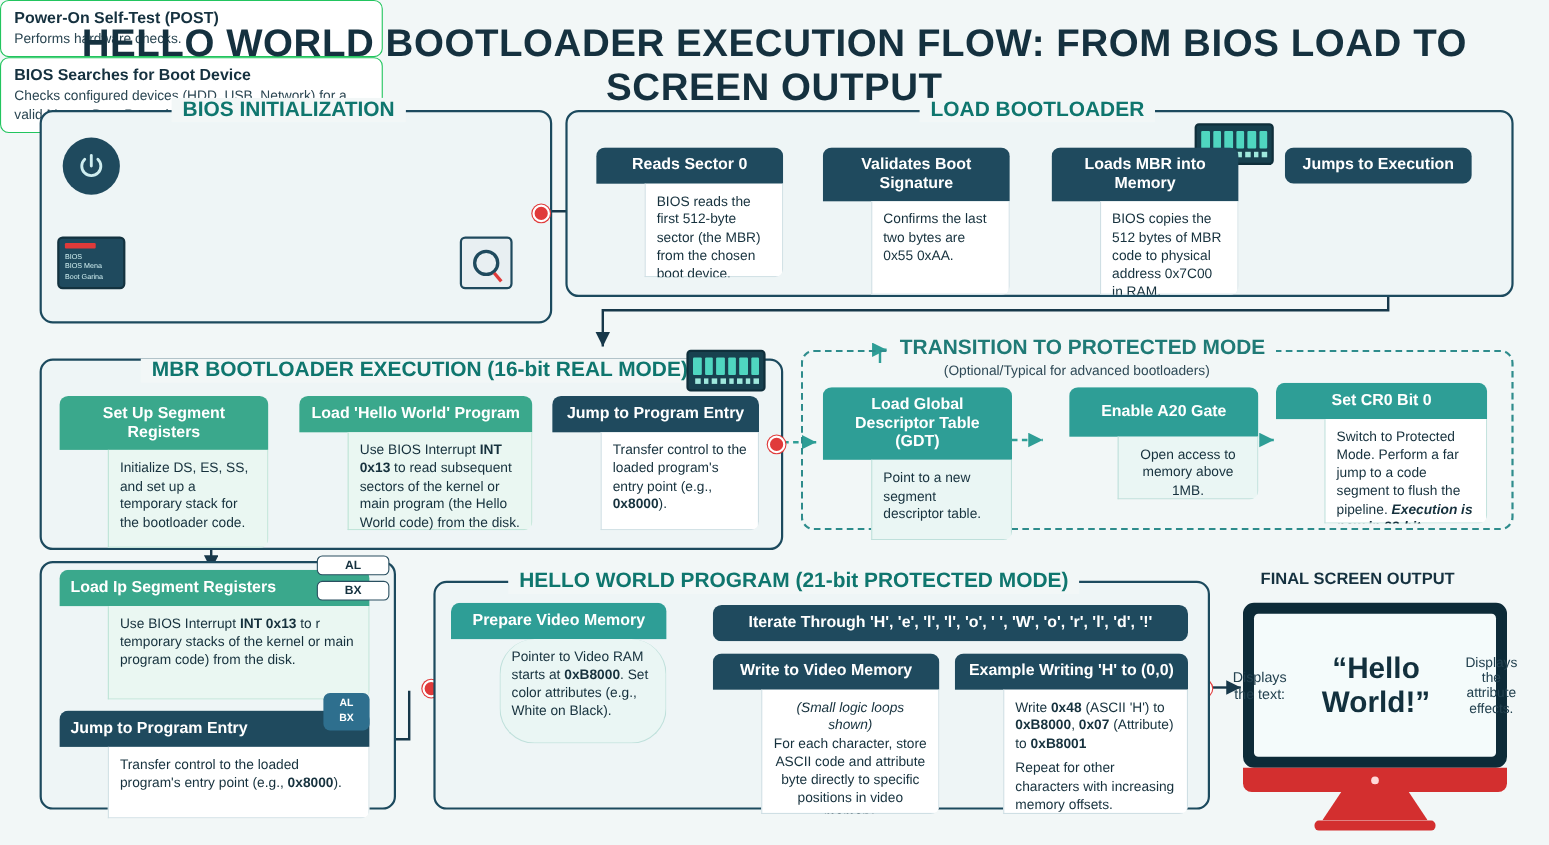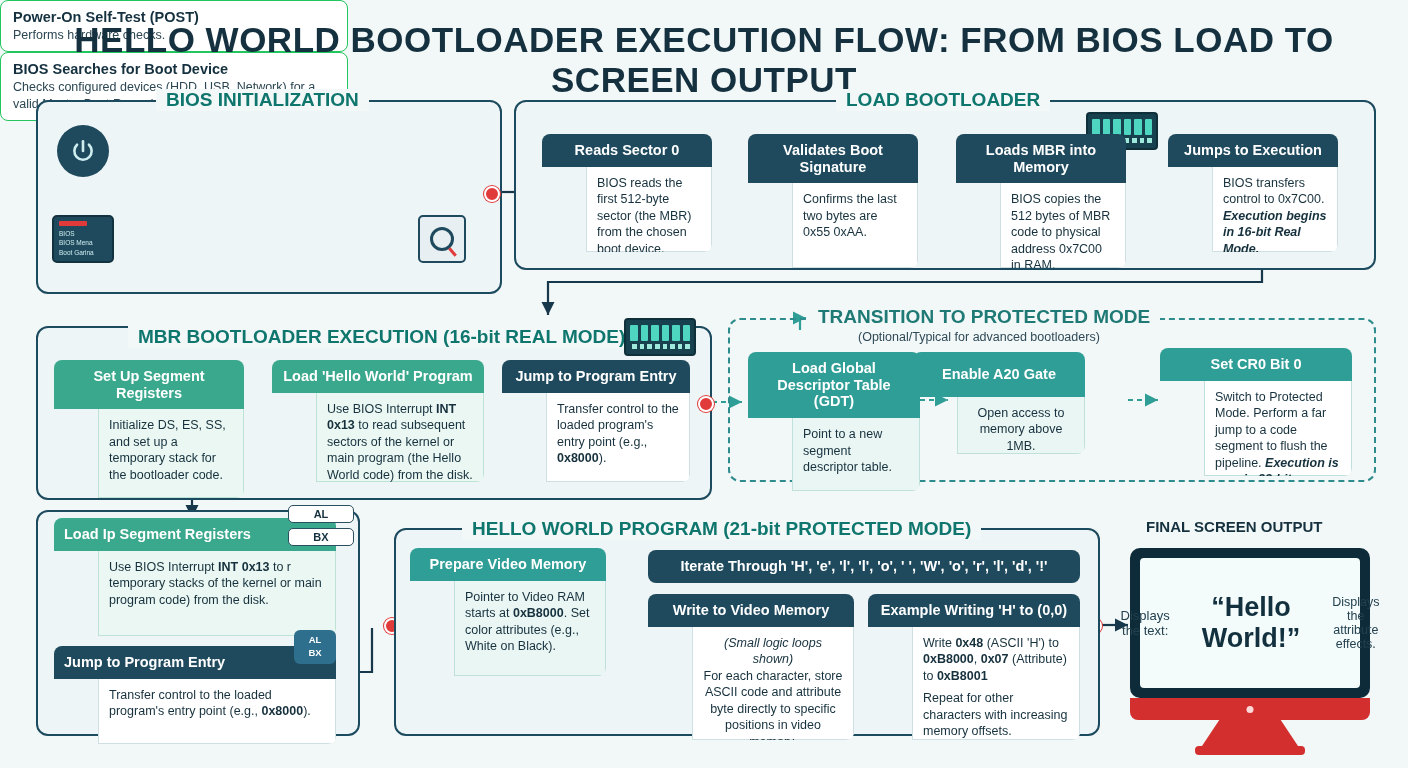--- a/index.html
+++ b/index.html
@@ -234,24 +234,20 @@
     <div class="bdy" style="height:68px;">Confirms the last two bytes are 0x55 0xAA.</div>
   </div>
 
   <div class="node dark" style="left:956px;top:134px;width:170px;">
     <div class="hdr">Loads MBR into Memory</div>
     <div class="bdy" style="height:68px;">BIOS copies the 512 bytes of MBR code to physical address 0x7C00 in RAM.</div>
   </div>
 
   <div class="node dark" style="left:1168px;top:134px;width:170px;">
     <div class="hdr">Jumps to Execution</div>
-    <div class="bdy" style="height:68px;">
-      <span>BIOS transfers control to 0x7C00.</span>
-      <b><i><span>Execution begins in 16-bit Real Mode.</span></i></b>
-    </div>
   </div>
 
   <div class="dotnode" style="left:484px;top:186px;"></div>
 
   <div class="group" style="left:36px;top:326px;width:672px;height:170px;"></div>
   <div class="group-title" style="left:128px;top:326px;">MBR BOOTLOADER EXECUTION (16-bit REAL MODE)</div>
 
   <div class="ram-icon" style="left:624px;top:318px;">
     <div class="chips">
         <i></i>
@@ -321,39 +317,39 @@
 
   <div class="group dashed" style="left:728px;top:318px;width:644px;height:160px;"></div>
   <div class="group-title" style="left:808px;top:306px;color:#1f7a76;">TRANSITION TO PROTECTED MODE</div>
   <div class="group-sub" style="left:852px;top:330px;background:#f2f7f7;padding:0 6px;">(Optional/Typical for advanced bootloaders)</div>
 
   <div class="node teal" style="left:748px;top:352px;width:172px;">
     <div class="hdr">Load Global Descriptor Table (GDT)</div>
     <div class="bdy" style="height:56px;">Point to a new segment descriptor table.</div>
   </div>
 
-  <div class="node teal" style="left:913px;top:352px;width:172px;">
+  <div class="node teal" style="left:972px;top:352px;width:172px;">
     <div class="hdr" style="padding-top:14px;padding-bottom:14px;">Enable A20 Gate</div>
     <div class="bdy center" style="height:40px;">Open access to memory above 1MB.</div>
   </div>
 
   <div class="node teal" style="left:1160px;top:348px;width:192px;">
     <div class="hdr">Set CR0 Bit 0</div>
     <div class="bdy" style="height:78px;background:#ffffff;">
       <span>Switch to Protected Mode. Perform a far jump to a code segment to flush the pipeline.</span>
       <b><i><span>Execution is now in 32-bit Protected Mode.</span></i></b>
     </div>
   </div>
 
   <div class="group" style="left:394px;top:528px;width:702px;height:204px;"></div>
   <div class="group-title" style="left:462px;top:518px;">HELLO WORLD PROGRAM (21-bit PROTECTED MODE)</div>
 
   <div class="node teal" style="left:410px;top:548px;width:196px;">
     <div class="hdr">Prepare Video Memory</div>
-    <div class="bdy" style="height:78px;">
+    <div class="bdy" style="height:78px;border-radius:32px;">
       <span>Pointer to Video RAM starts at </span><b><span>0xB8000</span></b><span>. Set color attributes (e.g., White on Black).</span>
     </div>
   </div>
 
   <div class="node dark" style="left:648px;top:550px;width:432px;">
     <div class="hdr" style="padding:8px 6px;">Iterate Through 'H', 'e', 'l', 'l', 'o', ' ', 'W', 'o', 'r', 'l', 'd', '!'</div>
   </div>
 
   <div class="node dark" style="left:648px;top:594px;width:206px;">
     <div class="hdr">Write to Video Memory</div>

